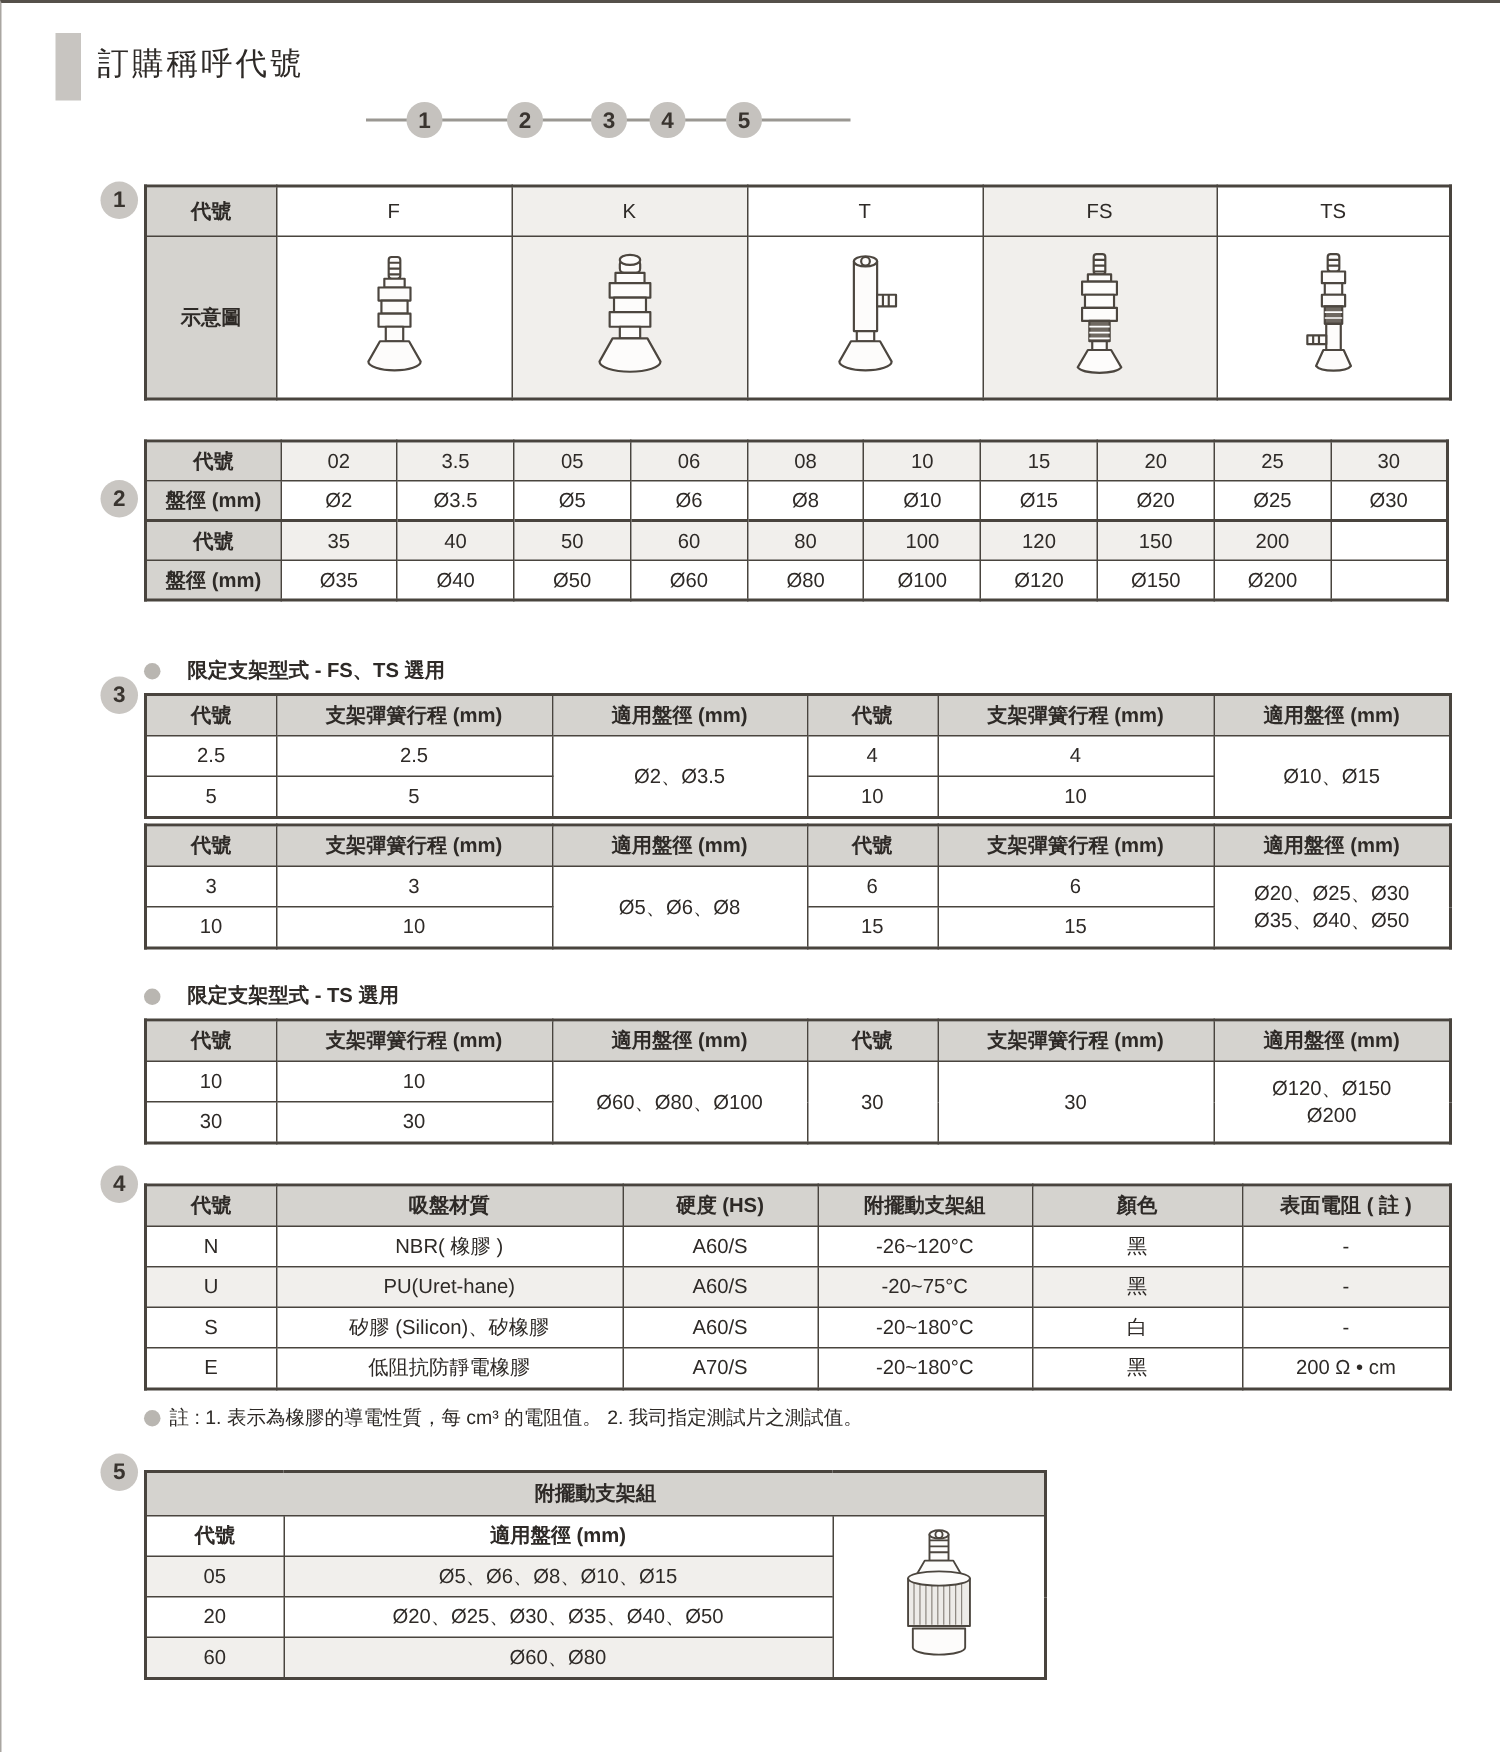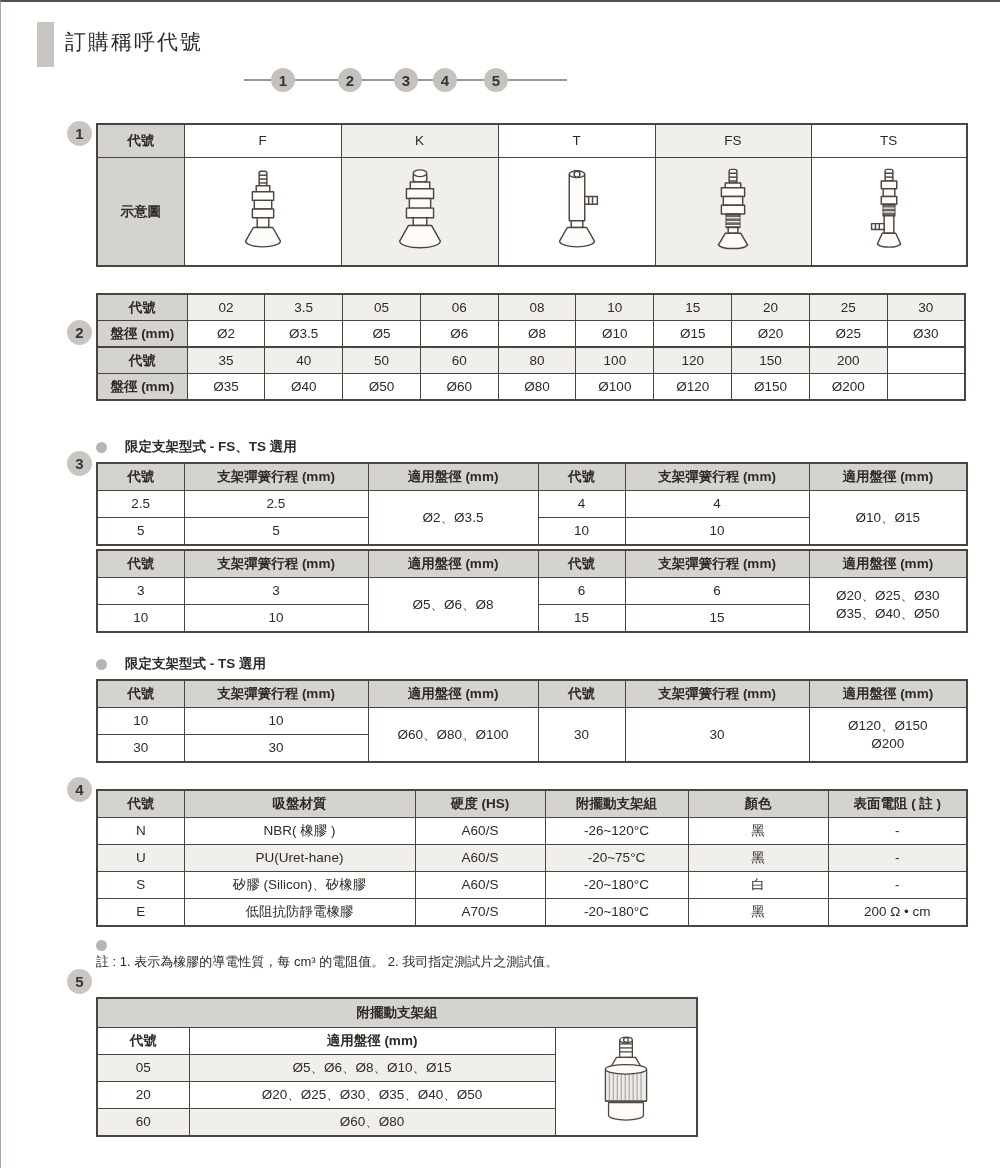--- a/index.html
+++ b/index.html
@@ -29,21 +29,21 @@
   .lt{background:#f1efec;}
   .pre{white-space:pre-line;}
   tr.h30>*{height:30px;} tr.h24>*{height:24px;} tr.h23>*{height:23px;} tr.h26>*{height:26px;}
   tr.diag>*{height:105px;}
   tr.thick>*{border-top:2px solid #49443e;}
   .sec-label{margin:0;display:flex;align-items:center;font-size:13.5px;font-weight:bold;gap:12px;}
   .bullet{width:11px;height:11px;border-radius:50%;background:#b9b6b1;margin-right:6px;flex:0 0 auto;}
   .note-line{display:flex;align-items:flex-start;font-size:13px;line-height:22px;}
   .note-line .bullet{margin-top:6px;}
   .mt26{margin-top:26px;} .mt37{margin-top:37px;} .mt6{margin-top:6px;} .mt3{margin-top:3px;}
-  .mt17{margin-top:22px;} .mt24{margin-top:24px;} .mt7{margin-top:7px;flex-direction:column;}
+  .mt17{margin-top:22px;} .mt24{margin-top:24px;} .mt7{margin-top:7px;}
   .t5{width:600px;}
   .icon-cell svg{display:block;margin:0 auto;}
 </style>
 </head>
 <body>
 
 <div class="page">
 
   <div class="accent-bar"></div>
   <div class="page-title">訂購稱呼代號</div>

